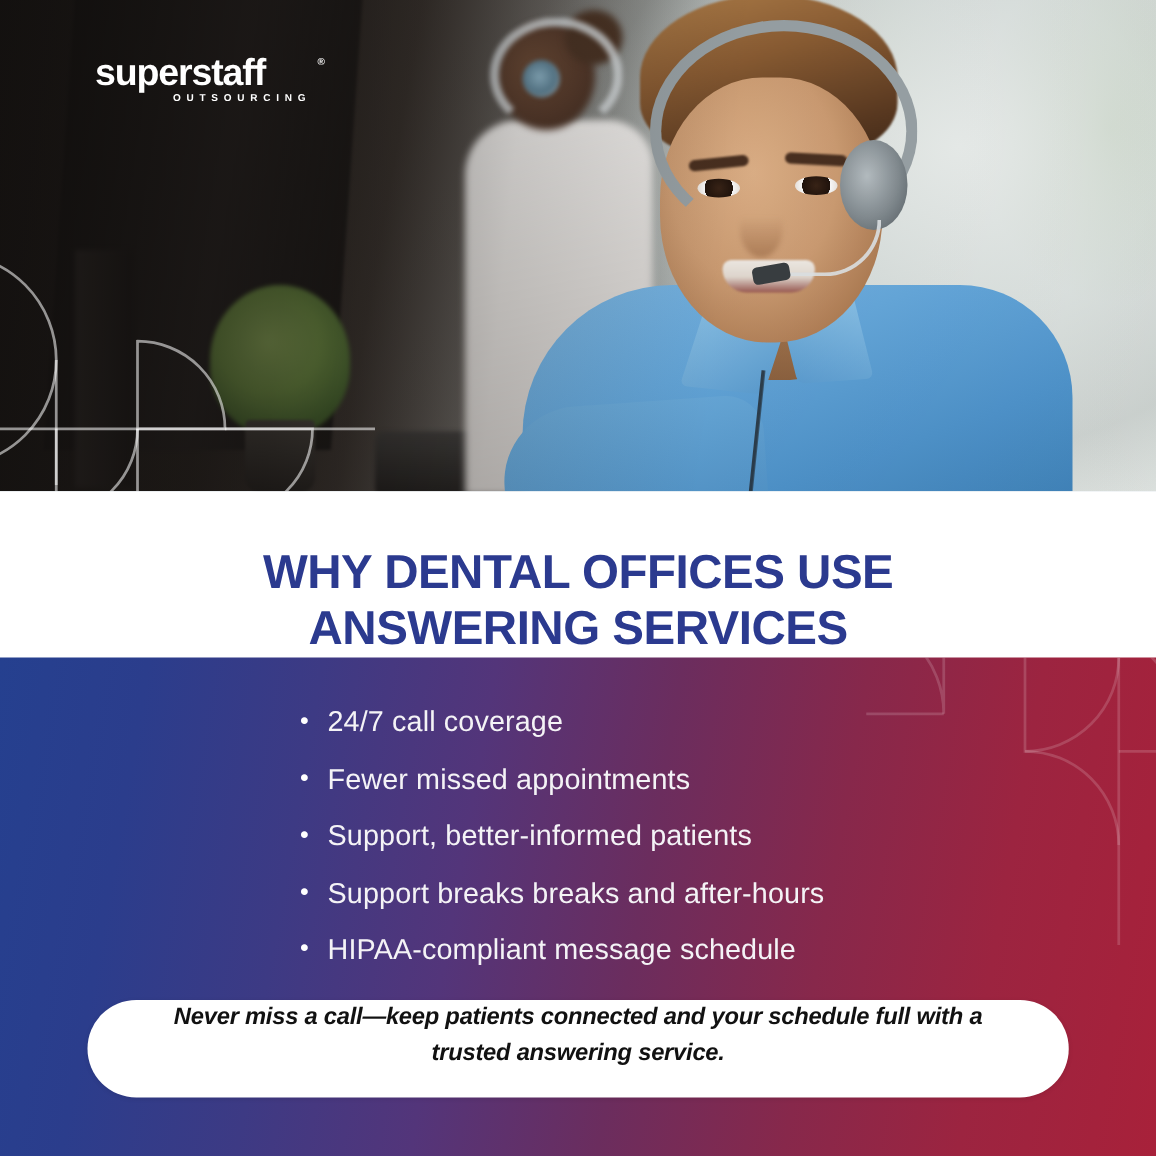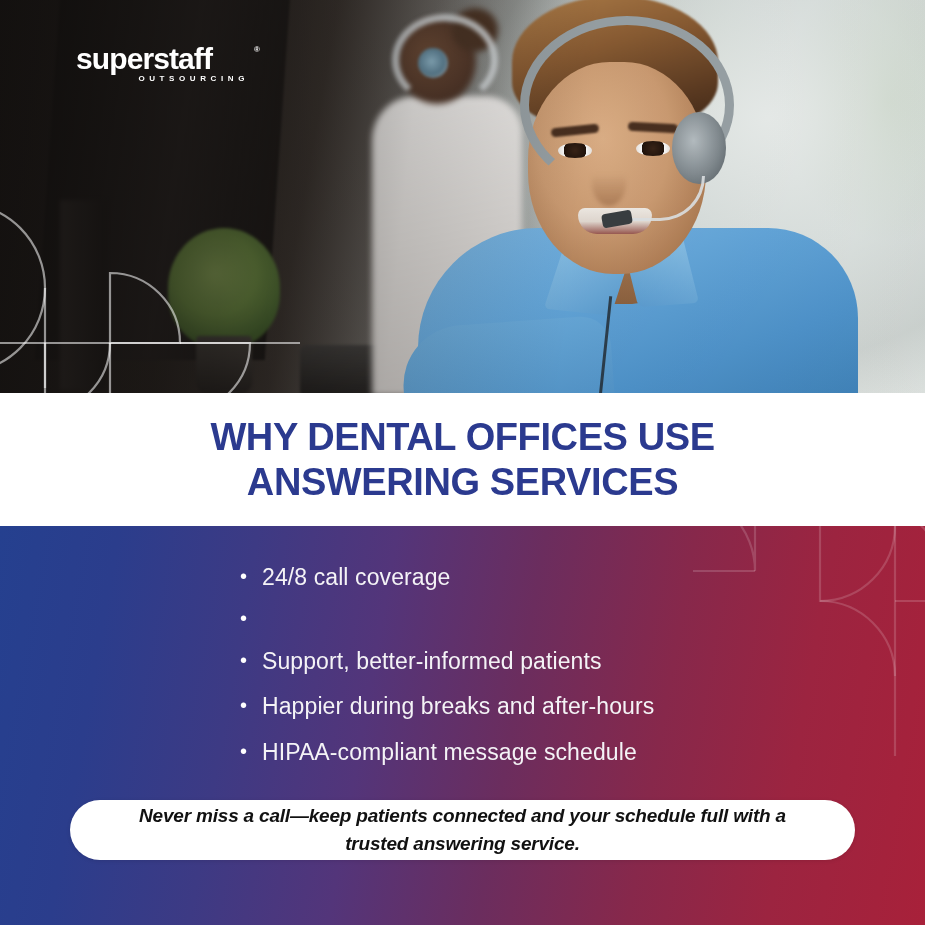--- a/index.html
+++ b/index.html
@@ -325,21 +325,21 @@
   }
 
   
   .title-band {
     position: absolute;
     left: 0; top: 393px;
     width: 925px;
     height: 133px;
     background: #ffffff;
     display: flex;
-    align-items: center;
+    align-items: flex-end;
     justify-content: center;
   }
   .title {
     margin: 0;
     text-align: center;
     font-family: "Liberation Sans", sans-serif;
     font-weight: 700;
     font-size: 38px;
     line-height: 1.18;
     letter-spacing: -0.4px;
@@ -401,25 +401,24 @@
     color: #f4f3f6;
     letter-spacing: 0.1px;
     line-height: 1.2;
   }
 
   
   .footer-pill {
     position: absolute;
     left: 70px; top: 274px;
     width: 785px;
-    height: 60px;
+    height: 78px;
     background: #ffffff;
     border-radius: 44px;
     display: flex;
-    align-items: center;
     justify-content: center;
     box-shadow: 0 1px 4px rgba(0,0,0,0.10);
   }
   .footer-text {
     margin: 0;
     text-align: center;
     font-family: "Liberation Sans", sans-serif;
     font-style: italic;
     font-weight: 700;
     font-size: 19px;
@@ -502,32 +501,33 @@
         <path d="M175 75 A75 75 0 0 1 250 150"></path>
         <path d="M250 0 L250 230"></path>
         <path d="M250 75 L290 75"></path>
         <path d="M205 -30 A100 100 0 0 1 305 70"></path>
       </g>
     </svg>
 
     <ul class="bullets">
       <li class="bullet">
         <span class="bullet-dot">•</span>
-        <span class="bullet-text">24/8 call coverage</span>
+        <span class="bullet-text">24/7 call coverage</span>
       </li>
       <li class="bullet">
         <span class="bullet-dot">•</span>
+        <span class="bullet-text">Fewer missed appointments</span>
       </li>
       <li class="bullet">
         <span class="bullet-dot">•</span>
         <span class="bullet-text">Support, better-informed patients</span>
       </li>
       <li class="bullet">
         <span class="bullet-dot">•</span>
-        <span class="bullet-text">Happier during breaks and after-hours</span>
+        <span class="bullet-text">Support breaks breaks and after-hours</span>
       </li>
       <li class="bullet">
         <span class="bullet-dot">•</span>
         <span class="bullet-text">HIPAA-compliant message schedule</span>
       </li>
     </ul>
 
     <div class="footer-pill">
       <p class="footer-text">Never miss a call—keep patients connected and your schedule full with a trusted answering service.</p>
     </div>

